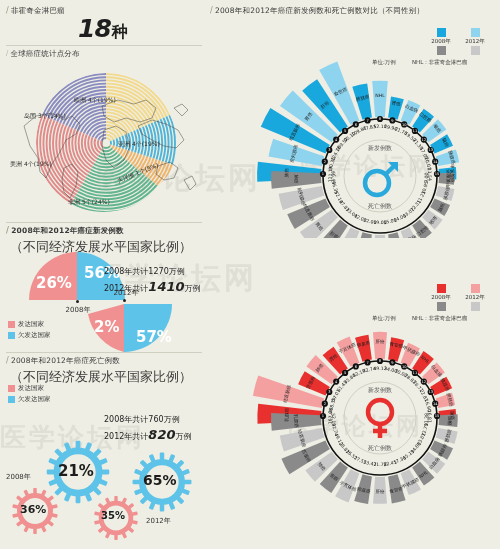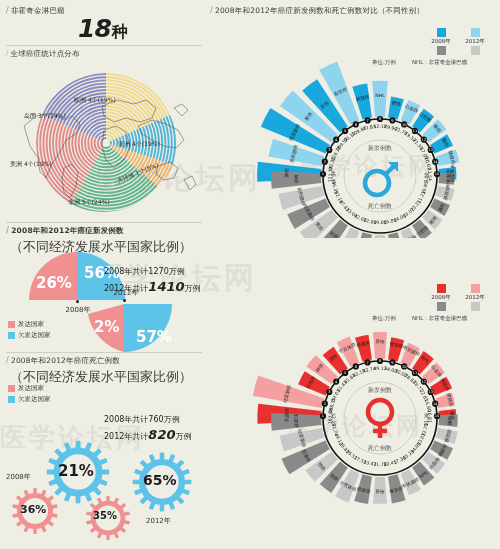--- a/index.html
+++ b/index.html
@@ -379,21 +379,21 @@
           <rect x="46.50" y="4.00" width="7" height="12" rx="1.5" fill="#f09090" transform="rotate(257.14 50 50)"></rect>
           <rect x="46.50" y="4.00" width="7" height="12" rx="1.5" fill="#f09090" transform="rotate(282.86 50 50)"></rect>
           <rect x="46.50" y="4.00" width="7" height="12" rx="1.5" fill="#f09090" transform="rotate(308.57 50 50)"></rect>
           <rect x="46.50" y="4.00" width="7" height="12" rx="1.5" fill="#f09090" transform="rotate(334.29 50 50)"></rect>
           <circle cx="50" cy="50" r="31.00" fill="none" stroke="#f09090" stroke-width="10.00"></circle>
         </g>
       </svg>
     <div class="gpct" style="left:10px;top:17px;font-size:11px;">36%</div>
   </div>
 
-  <div class="gearwrap" style="left:84px;top:494px;width:48px;height:48px;">
+  <div class="gearwrap" style="left:92px;top:494px;width:48px;height:48px;">
     <svg width="48" height="48" viewBox="0 0 100 100">
         <g id="gear-c">
           <rect x="46.50" y="4.00" width="7" height="12" rx="1.5" fill="#f09090" transform="rotate(0.00 50 50)"></rect>
           <rect x="46.50" y="4.00" width="7" height="12" rx="1.5" fill="#f09090" transform="rotate(25.71 50 50)"></rect>
           <rect x="46.50" y="4.00" width="7" height="12" rx="1.5" fill="#f09090" transform="rotate(51.43 50 50)"></rect>
           <rect x="46.50" y="4.00" width="7" height="12" rx="1.5" fill="#f09090" transform="rotate(77.14 50 50)"></rect>
           <rect x="46.50" y="4.00" width="7" height="12" rx="1.5" fill="#f09090" transform="rotate(102.86 50 50)"></rect>
           <rect x="46.50" y="4.00" width="7" height="12" rx="1.5" fill="#f09090" transform="rotate(128.57 50 50)"></rect>
           <rect x="46.50" y="4.00" width="7" height="12" rx="1.5" fill="#f09090" transform="rotate(154.29 50 50)"></rect>
           <rect x="46.50" y="4.00" width="7" height="12" rx="1.5" fill="#f09090" transform="rotate(180.00 50 50)"></rect>

